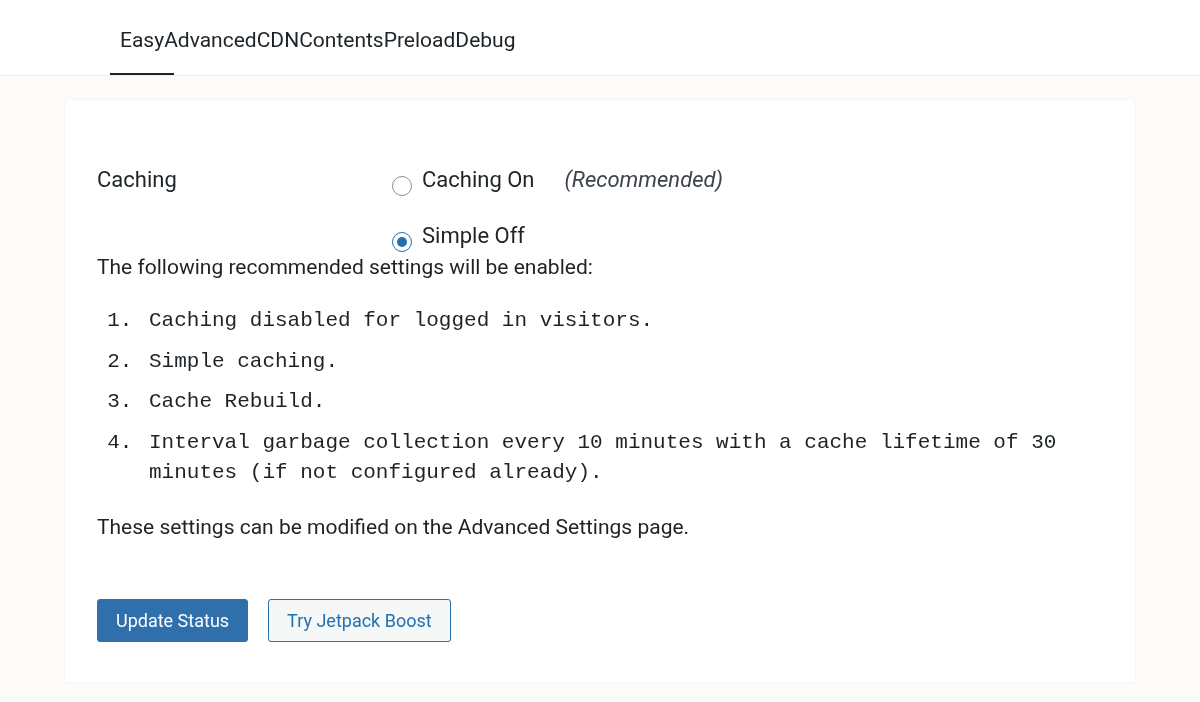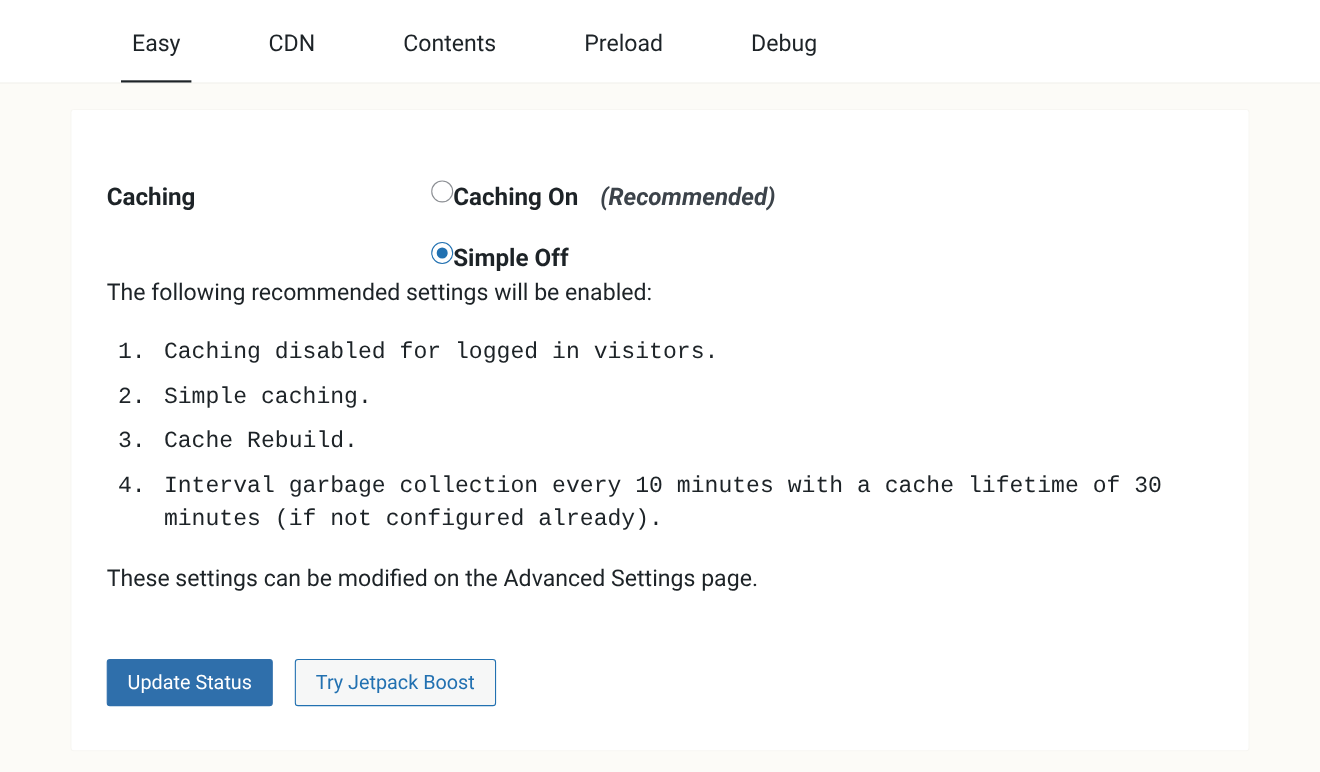--- a/index.html
+++ b/index.html
@@ -10,21 +10,20 @@
       color: #1d2327;
       font-size: 21px;
       line-height: 1.45;
     }
     .tabbar {
       background: #fff;
       border-bottom: 1px solid #f0efea;
       display: flex;
       align-items: flex-end;
       padding: 20px 120px 0 120px;
-      gap: 80px;
       height: 76px;
     }
     .tab {
       font-size: 21px;
       color: #1d2327;
       padding-bottom: 20px;
       cursor: pointer;
       white-space: nowrap;
       position: relative;
     }
@@ -50,36 +49,36 @@
       width: 1070px;
       border-radius: 2px;
       padding: 64px 32px 40px 32px;
       box-shadow: 0 0 0 1px rgba(0,0,0,0.02);
     }
     .row {
       display: flex;
       align-items: flex-start;
     }
     .section-label {
-      font-weight: 700;
+      font-weight: 400;
       font-size: 22px;
       width: 295px;
       flex-shrink: 0;
     }
     .radios {
       display: flex;
       flex-direction: column;
       gap: 24px;
       font-size: 22px;
     }
     .radio-line {
       display: flex;
-      align-items: flex-start;
+      align-items: flex-end;
+      gap: 10px;
       cursor: pointer;
-      font-weight: bold;
     }
     .radio-circle {
       width: 20px;
       height: 20px;
       border-radius: 50%;
       border: 1.6px solid #8c8f94;
       position: relative;
       flex-shrink: 0;
       background: #fff;
     }
@@ -134,20 +133,21 @@
       background: #f6f7f7;
       color: #2271b1;
       border: 1px solid #2271b1;
     }
   </style>
 </head>
 <body>
 
 <div class="tabbar">
   <div class="tab active">Easy</div>
+  <div class="tab">Advanced</div>
   <div class="tab">CDN</div>
   <div class="tab">Contents</div>
   <div class="tab">Preload</div>
   <div class="tab">Debug</div>
 </div>
 
 <div class="panel-wrap">
   <div class="panel">
 
     <div class="row">

